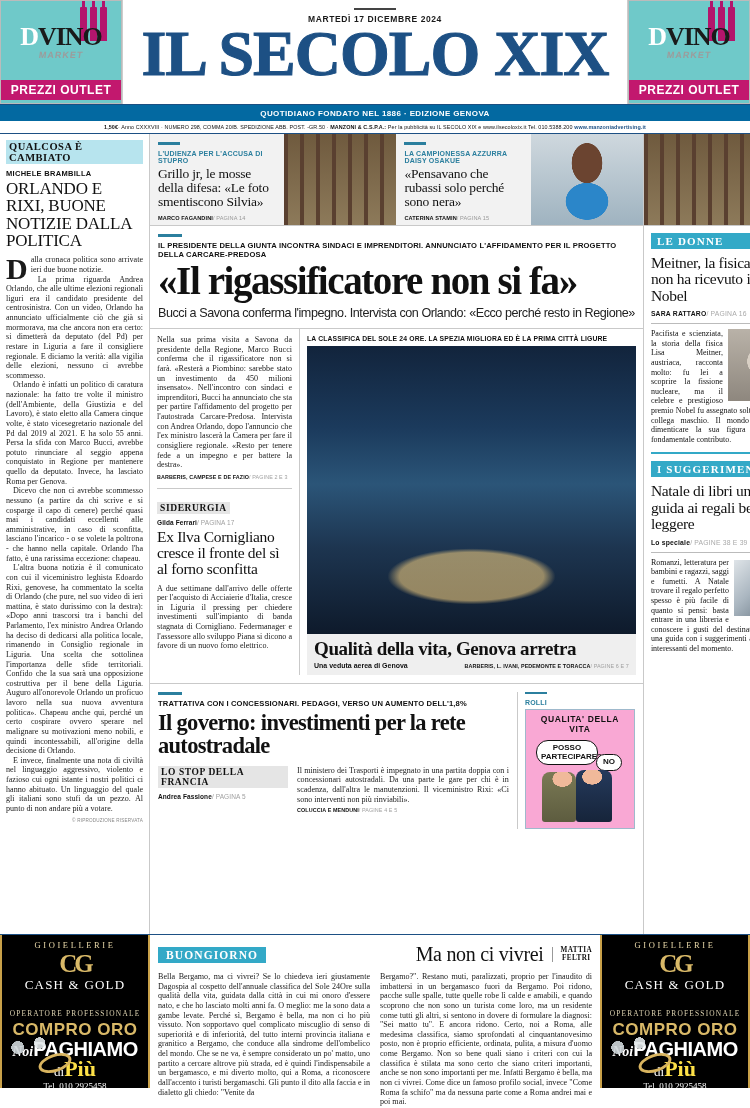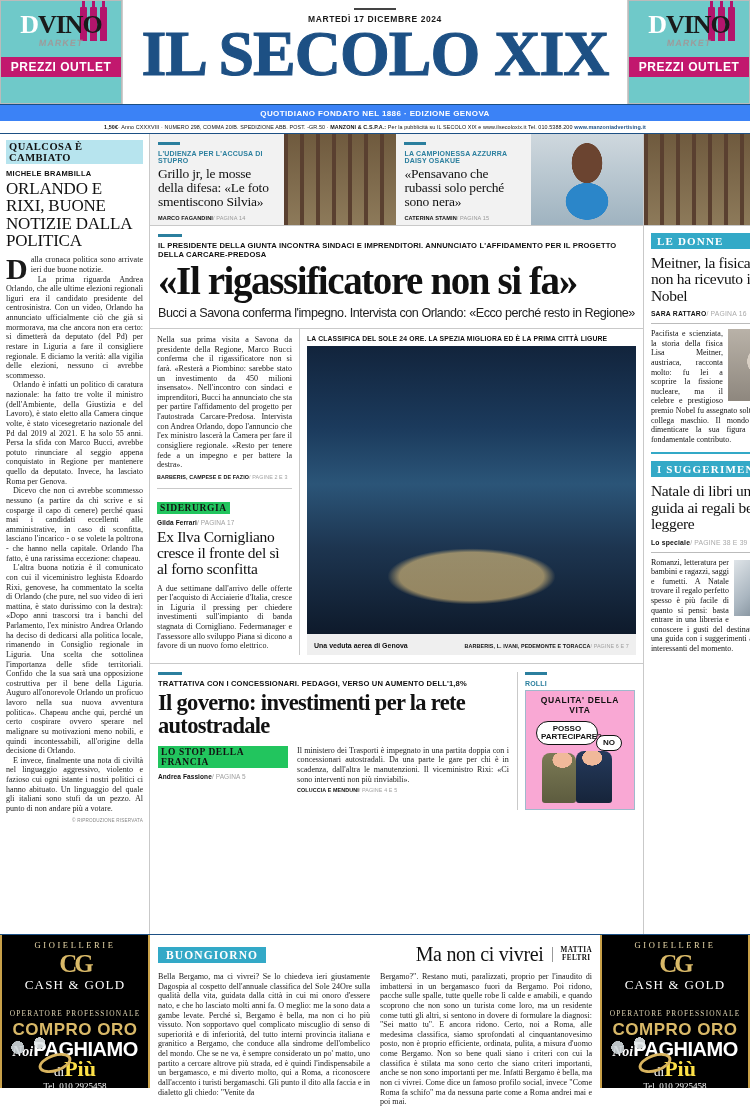--- a/index.html
+++ b/index.html
@@ -14,21 +14,21 @@
   }
   .page { width:750px; height:1108px; position:relative; background:#fff; padding:0; }
 
   
   .masthead { display:flex; height:105px; border-bottom:1px solid #1b4f82; }
   .ad-box {
     width:122px; flex:0 0 122px; background:#6fc9c9;
     border:1px solid #bbb; position:relative; overflow:hidden;
   }
   .ad-box .divino {
-    height:56px; display:flex; flex-direction:column; align-items:center; justify-content:center;
+    height:79px; display:flex; flex-direction:column; align-items:center; justify-content:center;
     background:#6fc9c9; position:relative;
   }
   .divino-word {
     font-family:"Liberation Serif", serif; font-weight:bold; font-size:26px;
     color:#1a1a1a; letter-spacing:-1px; position:relative; z-index:2;
   }
   .divino-word .d { color:#fff; }
   .divino-sub {
     font-family:"Liberation Sans", sans-serif; font-size:9px; letter-spacing:1px;
     color:#9c9c9c; font-weight:bold; transform:skewX(-8deg); margin-top:-2px; z-index:2;
@@ -48,21 +48,21 @@
     letter-spacing:0.6px; color:#1a1a1a; margin-top:4px;
   }
   .logo {
     font-family:"Liberation Serif", serif; font-weight:bold;
     font-size:64px; color:#1d5084; letter-spacing:-1px; line-height:1;
     margin-top:-2px; -webkit-text-stroke:1px #1d5084;
   }
 
   
   .bluebar {
-    background:#3b82f6; color:#fff; text-align:center;
+    background:#0369a1; color:#fff; text-align:center;
     font-family:"Liberation Sans", sans-serif; font-weight:bold;
     font-size:8px; letter-spacing:0.4px; padding:4px 0 3px;
   }
   .finebar {
     text-align:center; font-family:"Liberation Sans", sans-serif;
     font-size:5.4px; letter-spacing:0.1px; color:#111; padding:3px 0 3px;
     border-bottom:1px solid #1d5084; white-space:nowrap;
   }
   .finebar b { font-weight:bold; }
   .finebar .blu { color:#1d5084; }
@@ -157,21 +157,21 @@
     font-family:"Liberation Sans", sans-serif; font-size:12.6px; letter-spacing:-0.45px;
     color:#222; margin-bottom:8px; white-space:nowrap;
   }
 
   
   .mid-two { display:flex; }
   .mid-colA { width:150px; flex:0 0 150px; padding:6px 7px 0 7px; border-right:1px solid #c9c9c9; }
   .mid-colB { flex:1; padding:6px 7px 0 7px; }
 
   .small-kicker-cyan {
-    display:inline-block; background:#22c55e;
+    display:inline-block; background:#e5e5e5;
     font-family:"Liberation Serif", serif; font-weight:bold; font-size:9.5px;
     letter-spacing:0.6px; padding:1px 3px; color:#111;
   }
   .credit-line {
     font-family:"Liberation Sans", sans-serif; font-size:6.5px; font-weight:bold;
     margin:4px 0 3px; letter-spacing:0.1px;
   }
   .credit-line span { font-weight:normal; color:#a0a0a0; }
   .sec-head {
     font-family:"Liberation Serif", serif; font-size:15.5px; line-height:1.05;
@@ -415,20 +415,21 @@
               <p class="first">A due settimane dall'arrivo delle offerte per l'acquisto di Acciaierie d'Italia, cresce in Liguria il pressing per chiedere investimenti sull'impianto di banda stagnata di Cornigliano. Federmanager e l'assessore allo sviluppo Piana si dicono a favore di un nuovo forno elettrico.</p>
             </div>
         </div>
 
         <div class="mid-colB">
           <div class="banner-caps">LA CLASSIFICA DEL SOLE 24 ORE. LA SPEZIA MIGLIORA ED È LA PRIMA CITTÀ LIGURE</div>
           <div class="photo-main">
               <div class="ph-genova"></div>
             </div>
           <div class="photo-caption-box">
+            <div class="photo-caption-title">Qualità della vita, Genova arretra</div>
             <div class="caption-row">
               <div class="caption-left">Una veduta aerea di Genova</div>
               <div class="caption-right"><b>BARBERIS, L. IVANI, PEDEMONTE E TORACCA</b><span>/ PAGINE 6 E 7</span></div>
             </div>
           </div>
         </div>
       </div>
 
       <div class="gov-wrap">
         <div class="gov-left">

